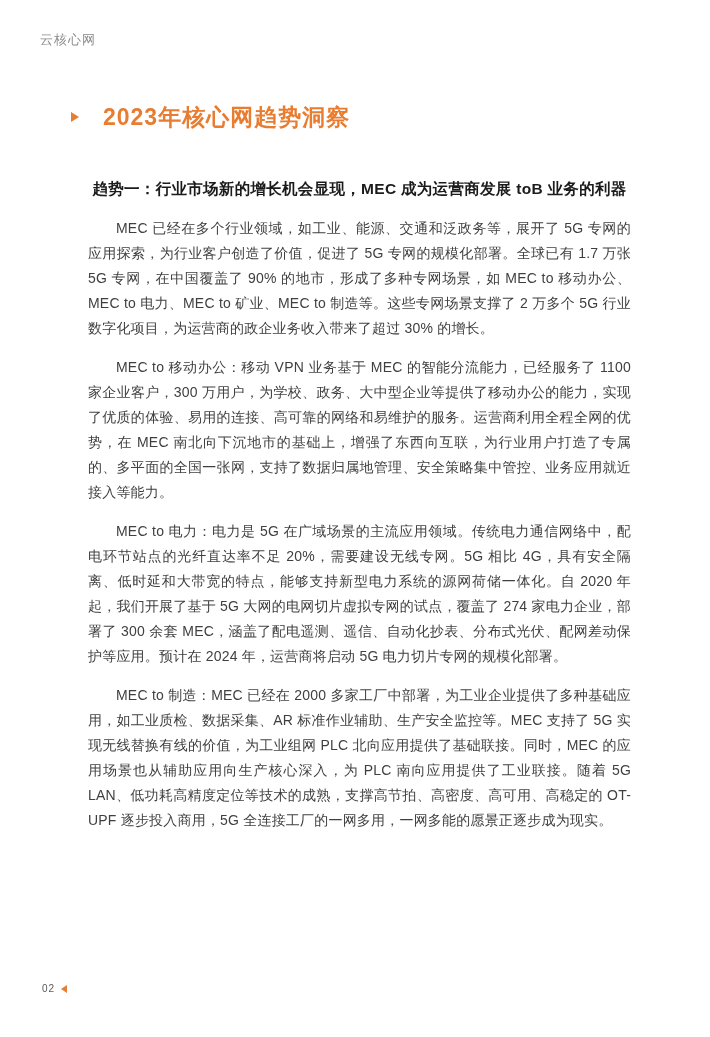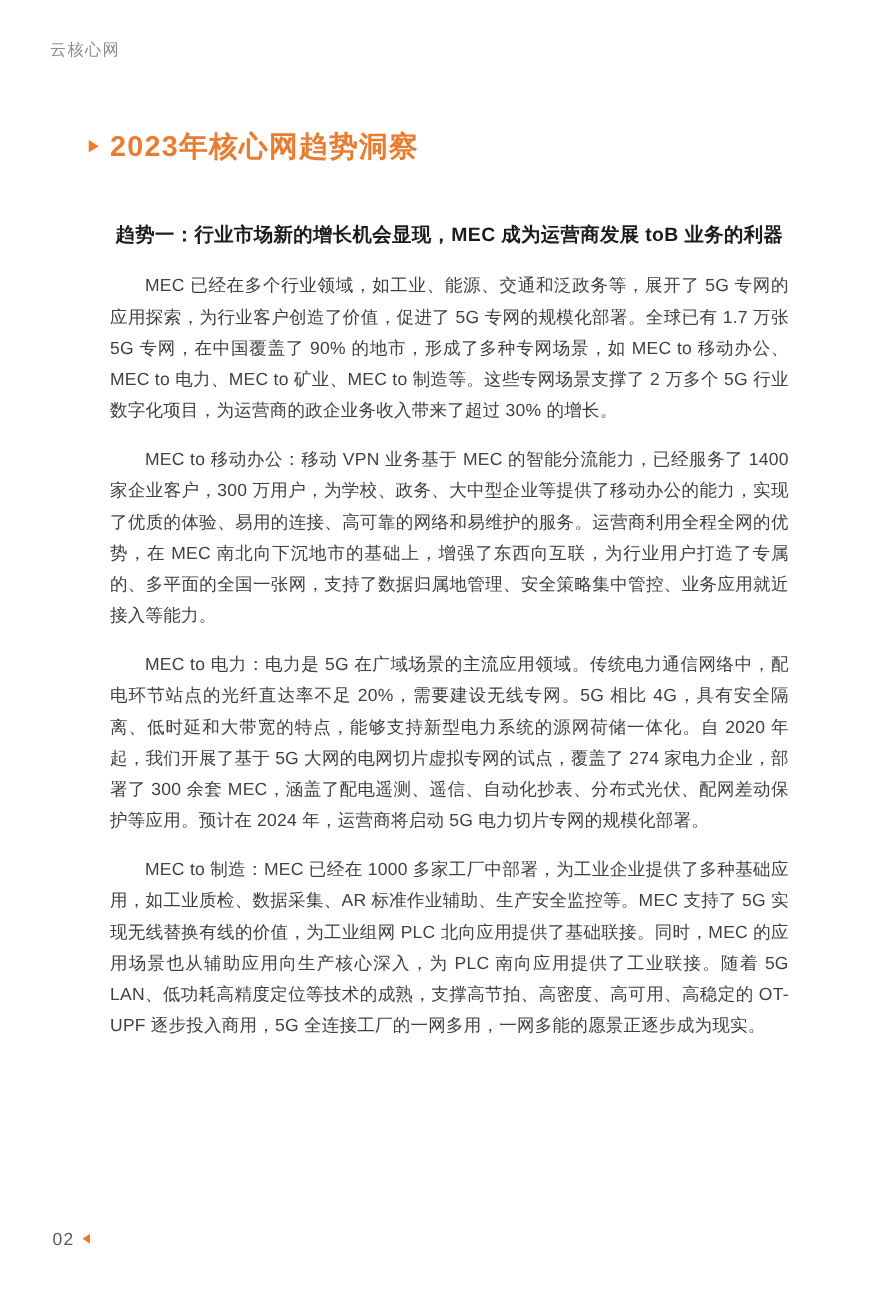--- a/index.html
+++ b/index.html
@@ -19,21 +19,21 @@
 
   .page-header{
     position:absolute;top:31px;left:40px;
     font-size:13px;color:var(--header-gray);letter-spacing:1px;
   }
 
   .content{position:absolute;left:88px;top:100px;width:543px;}
 
   .section-title{
     margin:0 0 0 -17px;
-    display:flex;align-items:center;gap:9px;
+    display:flex;align-items:center;gap:24px;
     color:var(--accent-orange);
     font-size:23px;font-weight:bold;letter-spacing:1px;
     line-height:34px;
   }
   .tri-right{
     width:0;height:0;flex:none;
     border-top:5px solid transparent;
     border-bottom:5px solid transparent;
     border-left:8px solid var(--accent-orange);
   }
@@ -48,21 +48,21 @@
     margin:14px 0 0 0;
     font-size:14px;line-height:25px;color:var(--body-text);
     text-align:justify;text-justify:inter-ideograph;
     text-indent:2em;letter-spacing:0.2px;
   }
   .para:first-of-type{margin-top:16px;}
 
   .page-footer{
     position:absolute;left:42px;top:983px;
     display:flex;align-items:center;gap:6px;
-    font-size:14px;color:var(--footer-gray);letter-spacing:1px;
+    font-size:10px;color:var(--footer-gray);letter-spacing:1px;
   }
   .tri-left{
     width:0;height:0;flex:none;
     border-top:4px solid transparent;
     border-bottom:4px solid transparent;
     border-right:6px solid var(--accent-orange);
   }
 </style>
 </head>
 <body>
@@ -76,23 +76,23 @@
   <main class="content">
 
     <h1 class="section-title">
       <span class="tri-right"></span>
       <span>2023年核心网趋势洞察</span>
     </h1>
 
     <h2 class="trend-heading">趋势一：行业市场新的增长机会显现，MEC 成为运营商发展 toB 业务的利器</h2>
 
     <p class="para">MEC 已经在多个行业领域，如工业、能源、交通和泛政务等，展开了 5G 专网的应用探索，为行业客户创造了价值，促进了 5G 专网的规模化部署。全球已有 1.7 万张 5G 专网，在中国覆盖了 90% 的地市，形成了多种专网场景，如 MEC to 移动办公、MEC to 电力、MEC to 矿业、MEC to 制造等。这些专网场景支撑了 2 万多个 5G 行业数字化项目，为运营商的政企业务收入带来了超过 30% 的增长。</p>
-    <p class="para">MEC to 移动办公：移动 VPN 业务基于 MEC 的智能分流能力，已经服务了 1400 家企业客户，300 万用户，为学校、政务、大中型企业等提供了移动办公的能力，实现了优质的体验、易用的连接、高可靠的网络和易维护的服务。运营商利用全程全网的优势，在 MEC 南北向下沉地市的基础上，增强了东西向互联，为行业用户打造了专属的、多平面的全国一张网，支持了数据归属地管理、安全策略集中管控、业务应用就近接入等能力。</p>
+    <p class="para">MEC to 移动办公：移动 VPN 业务基于 MEC 的智能分流能力，已经服务了 1100 家企业客户，300 万用户，为学校、政务、大中型企业等提供了移动办公的能力，实现了优质的体验、易用的连接、高可靠的网络和易维护的服务。运营商利用全程全网的优势，在 MEC 南北向下沉地市的基础上，增强了东西向互联，为行业用户打造了专属的、多平面的全国一张网，支持了数据归属地管理、安全策略集中管控、业务应用就近接入等能力。</p>
     <p class="para">MEC to 电力：电力是 5G 在广域场景的主流应用领域。传统电力通信网络中，配电环节站点的光纤直达率不足 20%，需要建设无线专网。5G 相比 4G，具有安全隔离、低时延和大带宽的特点，能够支持新型电力系统的源网荷储一体化。自 2020 年起，我们开展了基于 5G 大网的电网切片虚拟专网的试点，覆盖了 274 家电力企业，部署了 300 余套 MEC，涵盖了配电遥测、遥信、自动化抄表、分布式光伏、配网差动保护等应用。预计在 2024 年，运营商将启动 5G 电力切片专网的规模化部署。</p>
-    <p class="para">MEC to 制造：MEC 已经在 1000 多家工厂中部署，为工业企业提供了多种基础应用，如工业质检、数据采集、AR 标准作业辅助、生产安全监控等。MEC 支持了 5G 实现无线替换有线的价值，为工业组网 PLC 北向应用提供了基础联接。同时，MEC 的应用场景也从辅助应用向生产核心深入，为 PLC 南向应用提供了工业联接。随着 5G LAN、低功耗高精度定位等技术的成熟，支撑高节拍、高密度、高可用、高稳定的 OT-UPF 逐步投入商用，5G 全连接工厂的一网多用，一网多能的愿景正逐步成为现实。</p>
+    <p class="para">MEC to 制造：MEC 已经在 2000 多家工厂中部署，为工业企业提供了多种基础应用，如工业质检、数据采集、AR 标准作业辅助、生产安全监控等。MEC 支持了 5G 实现无线替换有线的价值，为工业组网 PLC 北向应用提供了基础联接。同时，MEC 的应用场景也从辅助应用向生产核心深入，为 PLC 南向应用提供了工业联接。随着 5G LAN、低功耗高精度定位等技术的成熟，支撑高节拍、高密度、高可用、高稳定的 OT-UPF 逐步投入商用，5G 全连接工厂的一网多用，一网多能的愿景正逐步成为现实。</p>
 
   </main>
 
   <footer class="page-footer">
     <span>02</span>
     <span class="tri-left"></span>
   </footer>
 
 </div>
 

